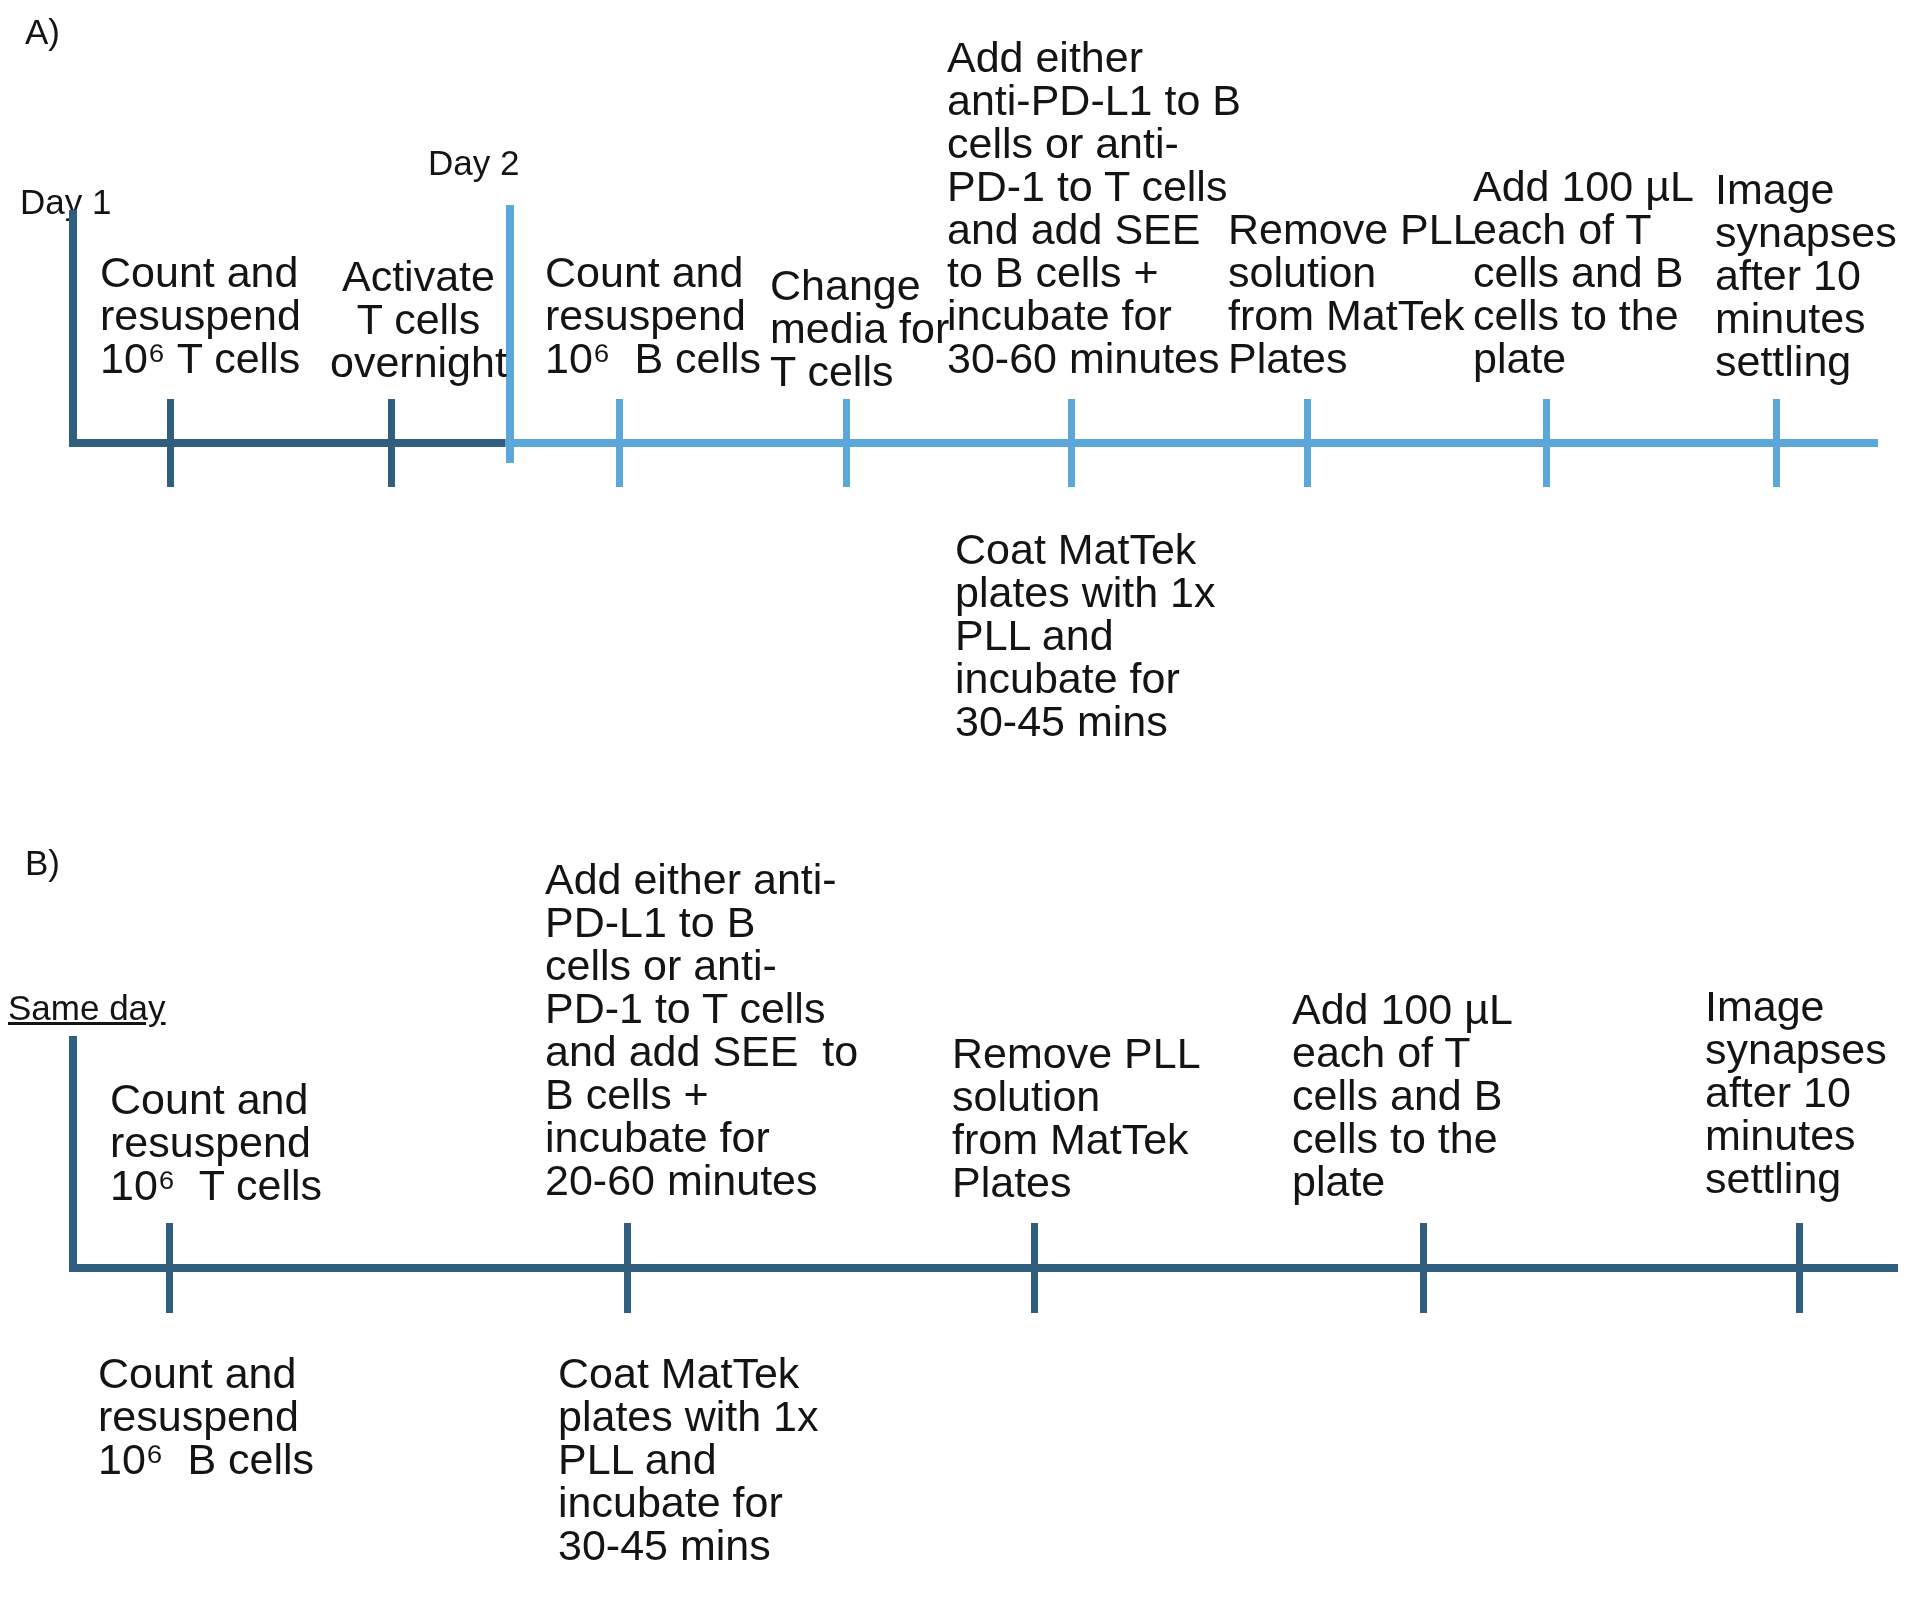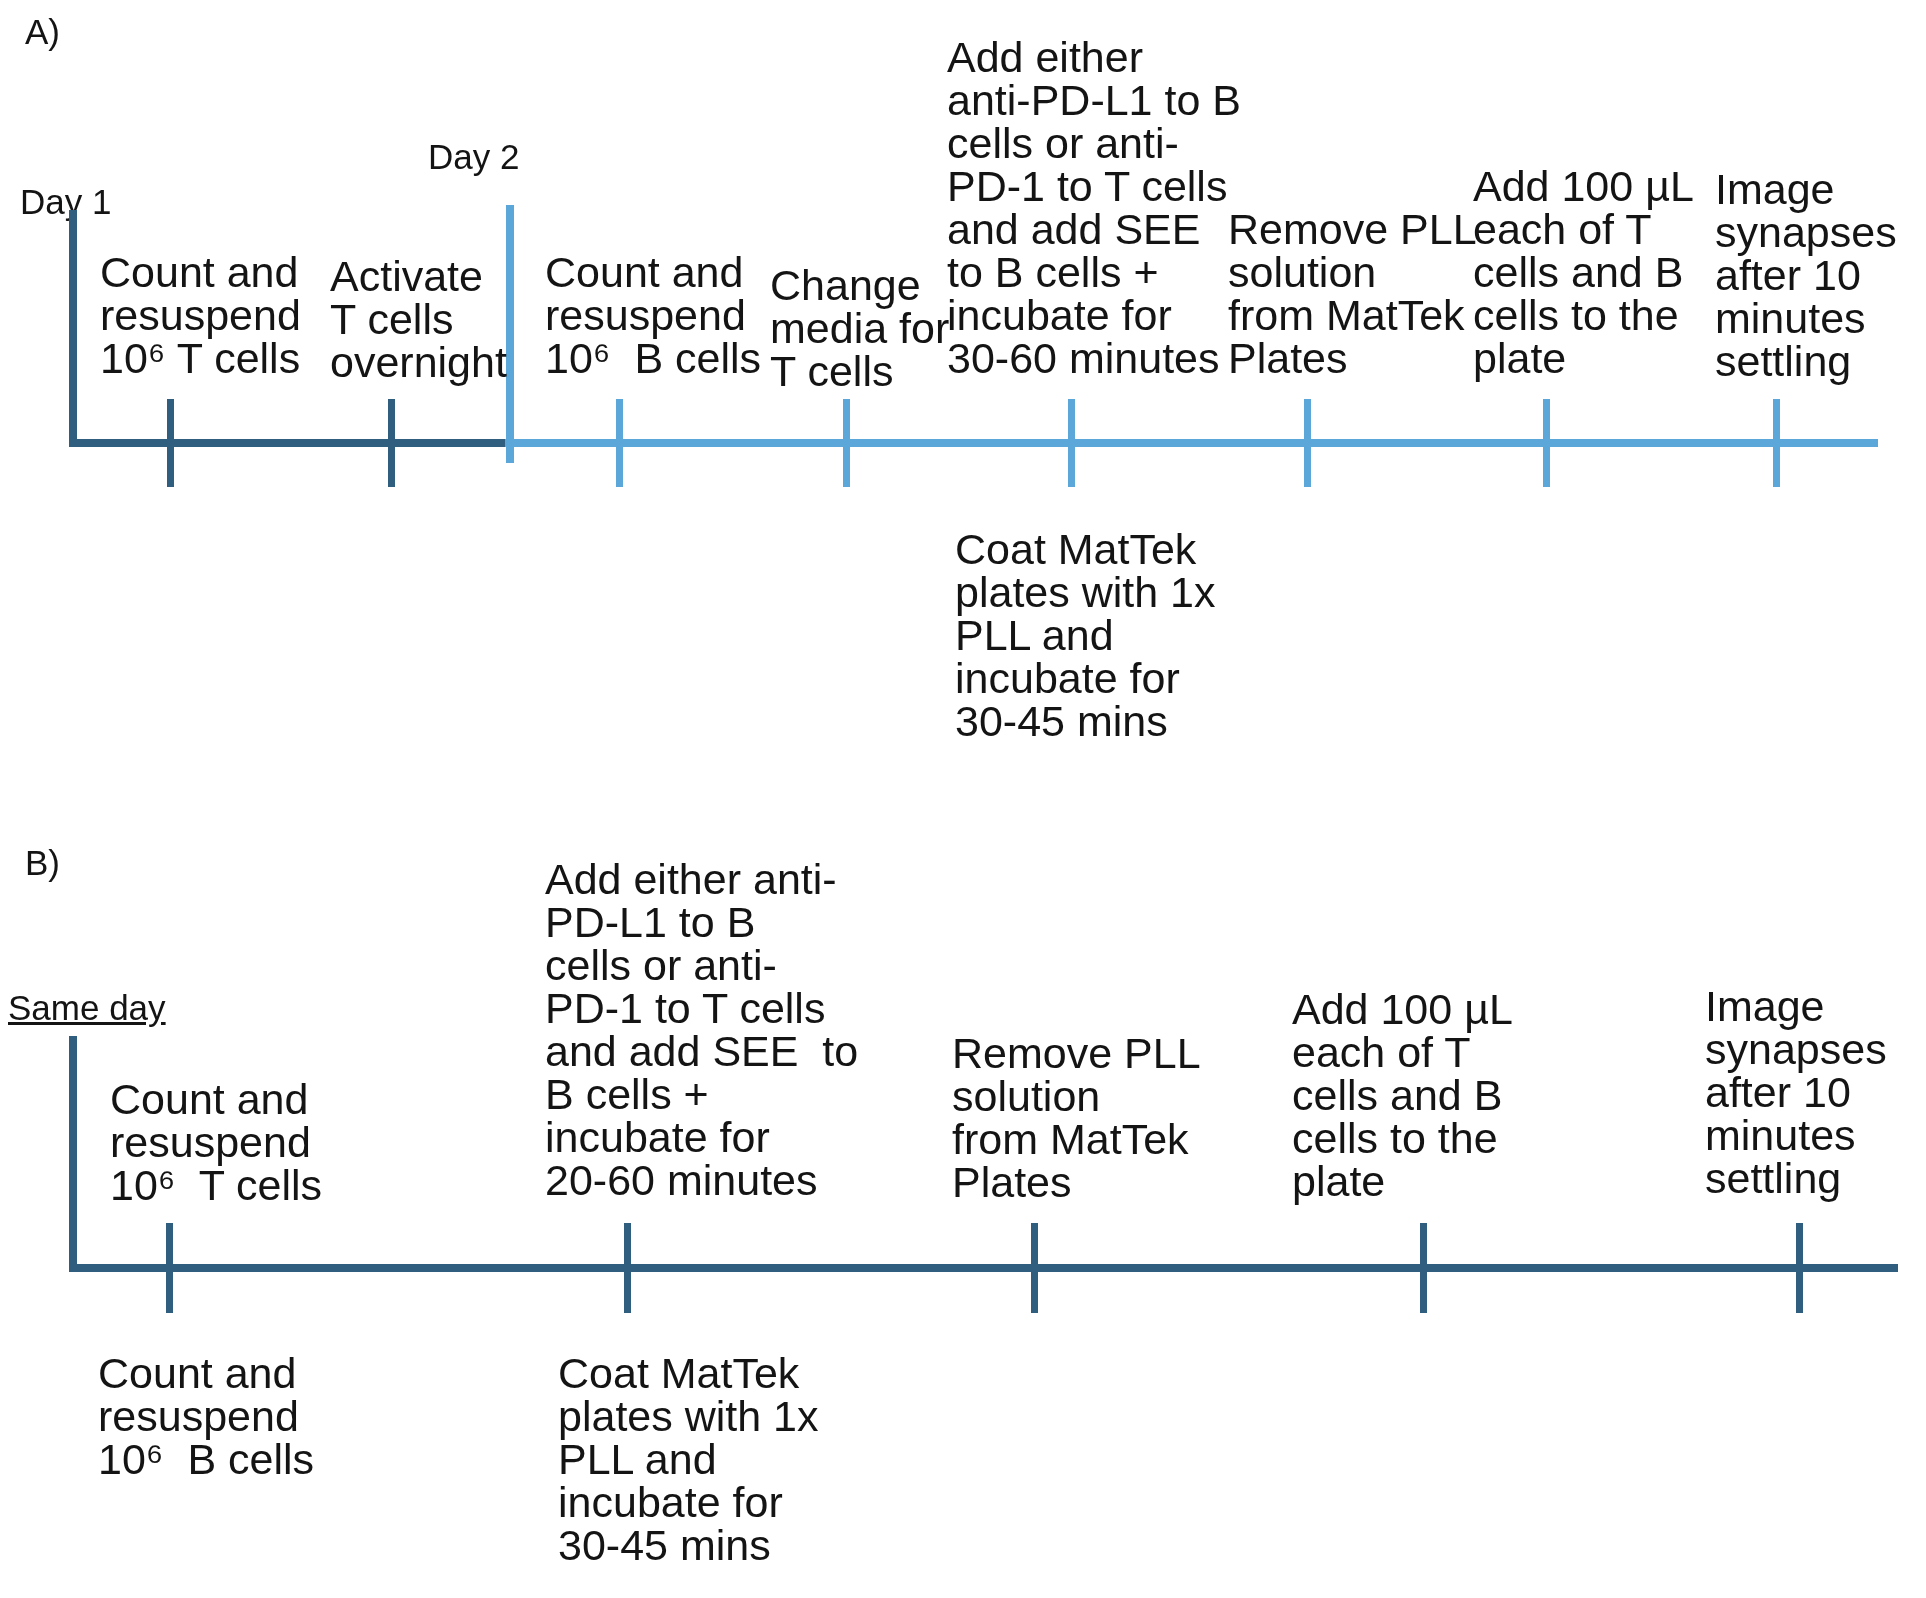--- a/index.html
+++ b/index.html
@@ -34,40 +34,40 @@
 </head>
 <body>
 
 <div class="canvas">
 
   <section>
     <div class="txt hdr" style="left:25px;top:12px;">A)</div>
 
     <div class="txt hdr" style="left:20px;top:150px;margin-top:32px;">Day 1</div>
 
-    <div class="txt hdr" style="left:428px;top:137px;">Day 2</div>
+    <div class="txt hdr" style="left:428px;top:143px;">Day 2</div>
 
     <div class="vline dark" style="left:69px;top:210px;height:237px;"></div>
     <div class="hline dark" style="left:73px;top:439px;width:440px;"></div>
     <div class="vline light" style="left:506px;top:205px;height:258px;"></div>
     <div class="hline light" style="left:505px;top:439px;width:1373px;"></div>
 
     <div class="tick dark" style="left:167px;top:399px;"></div>
     <div class="tick dark" style="left:388px;top:399px;"></div>
     <div class="tick light" style="left:616px;top:399px;"></div>
     <div class="tick light" style="left:843px;top:399px;"></div>
     <div class="tick light" style="left:1068px;top:399px;"></div>
     <div class="tick light" style="left:1304px;top:399px;"></div>
     <div class="tick light" style="left:1543px;top:399px;"></div>
     <div class="tick light" style="left:1773px;top:399px;"></div>
 
     <div class="txt" style="left:100px;top:251px;">Count and
 resuspend
 10⁶ T cells</div>
-    <div class="txt" style="left:330px;top:255px;">Activate
+    <div class="txt" style="left:330px;top:255px;text-align:center;">Activate
 T cells
 overnight</div>
     <div class="txt" style="left:545px;top:251px;">Count and
 resuspend
 10⁶  B cells</div>
     <div class="txt" style="left:770px;top:264px;">Change
 media for
 T cells</div>
     <div class="txt" style="left:947px;top:36px;">Add either
 anti-PD-L1 to B

